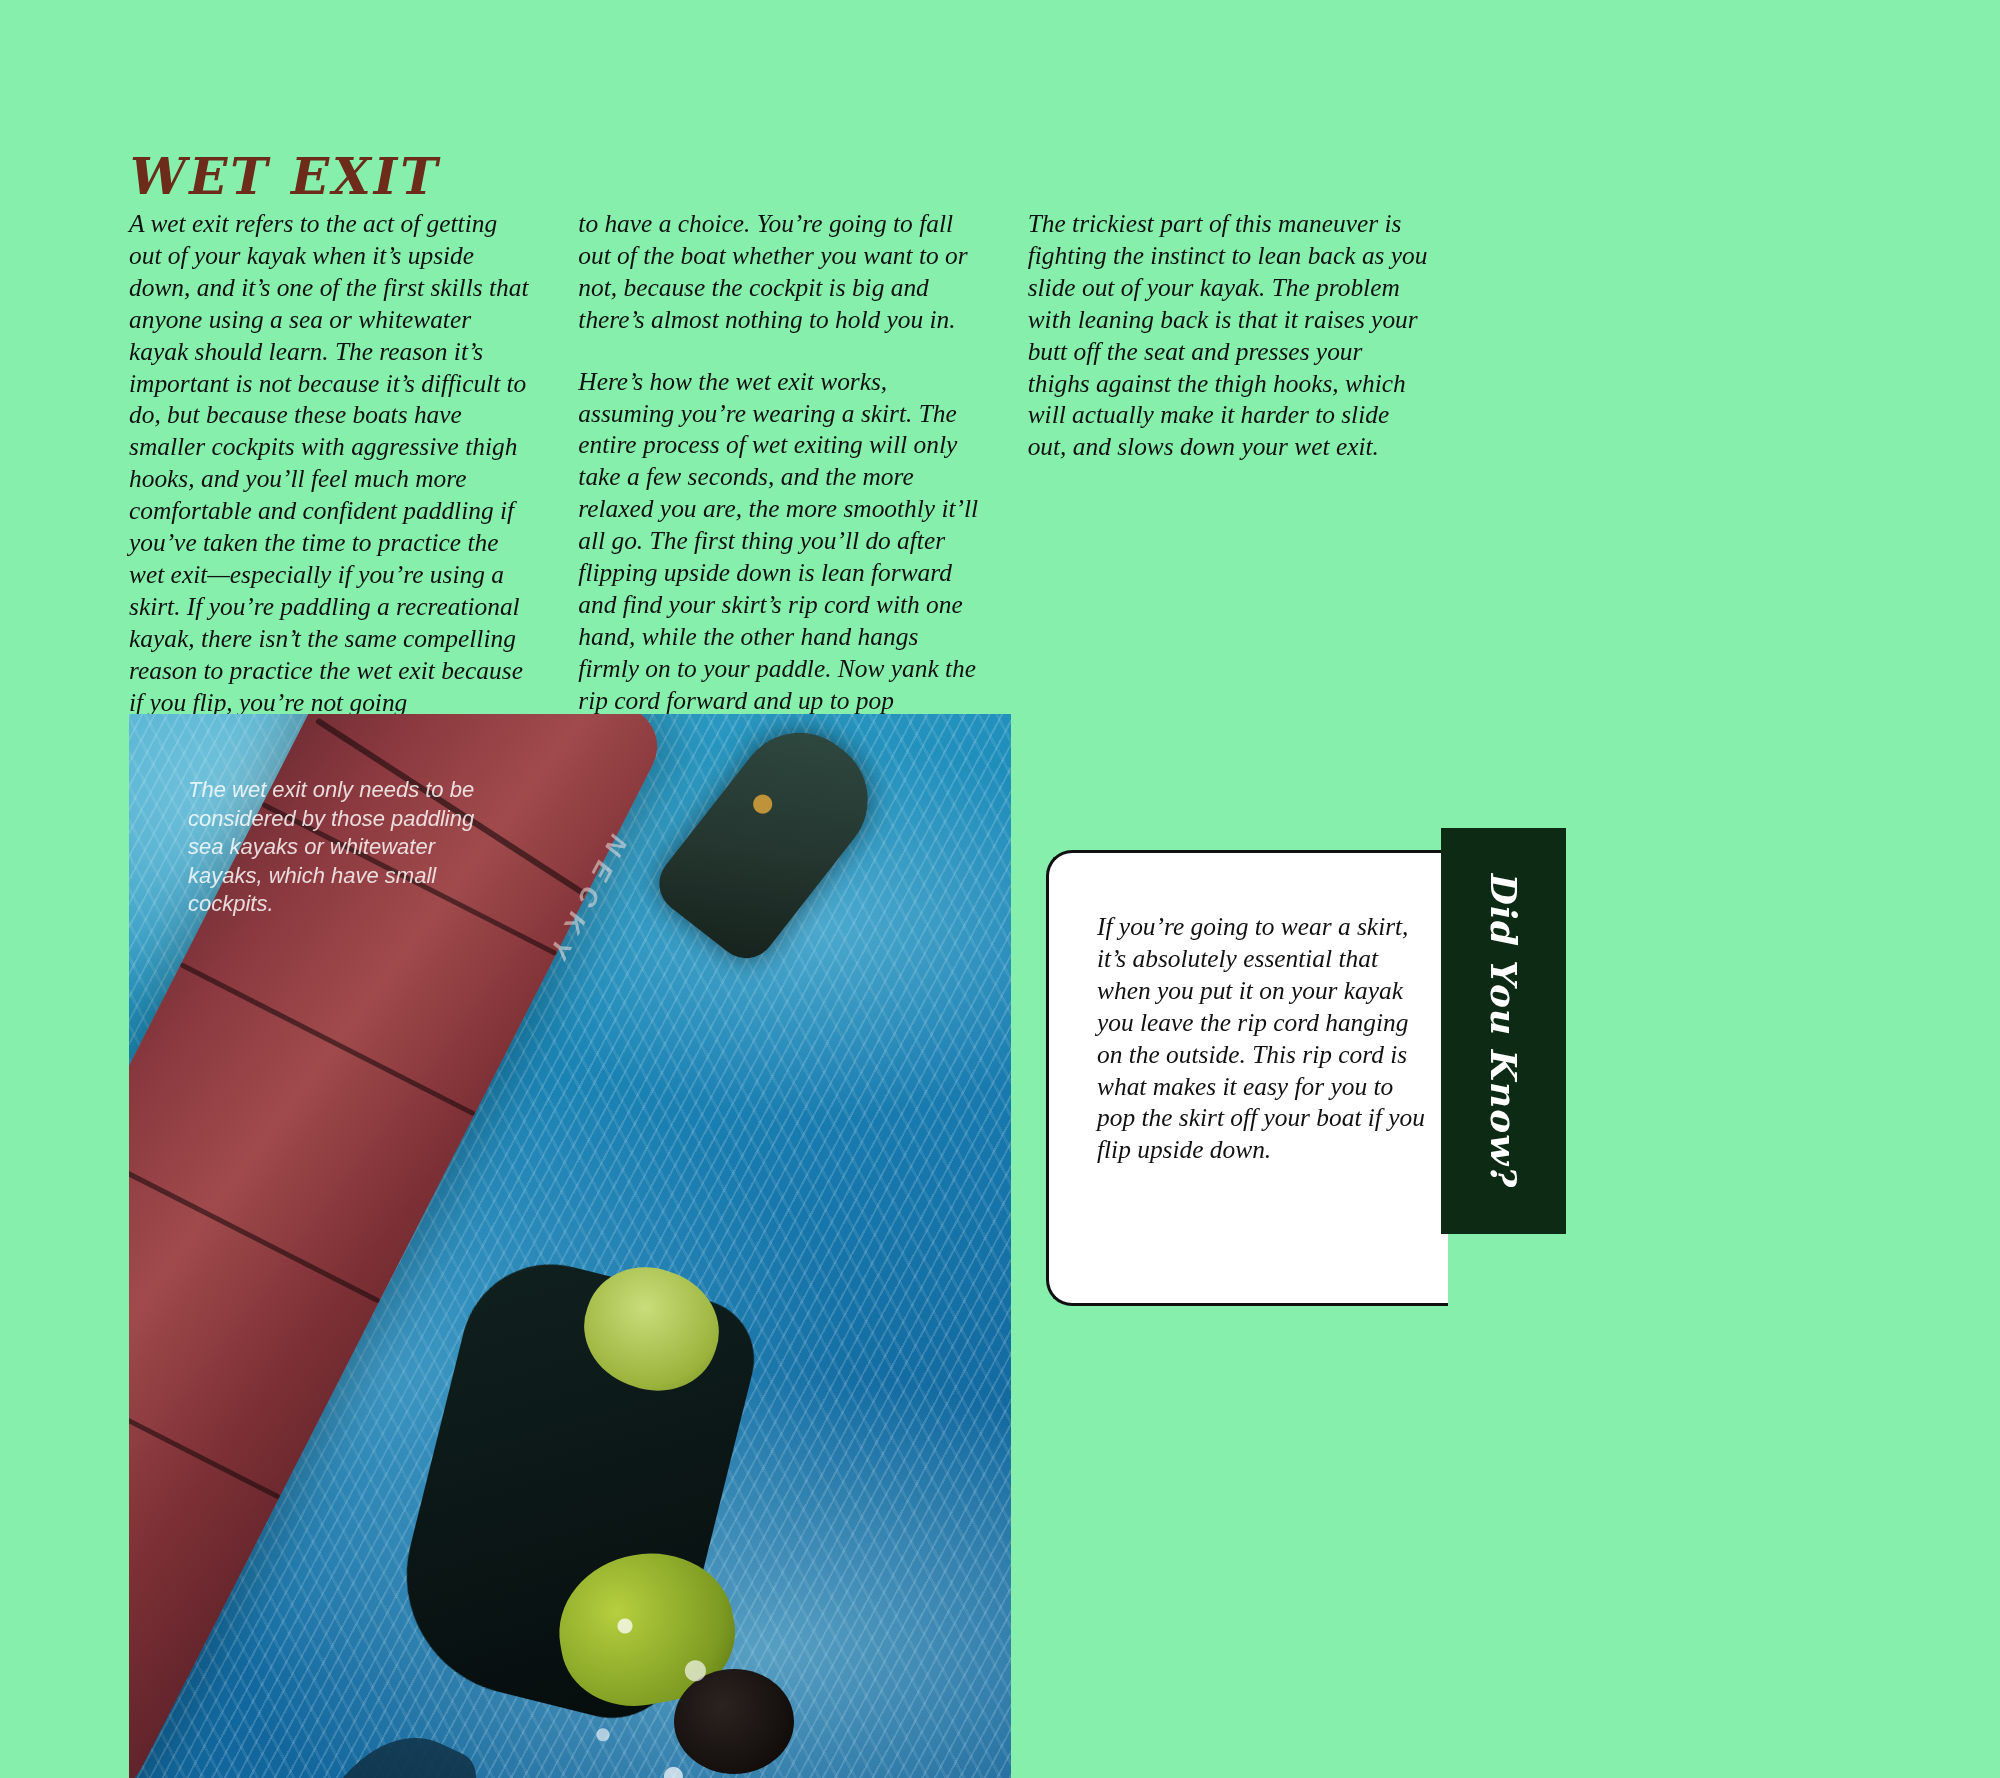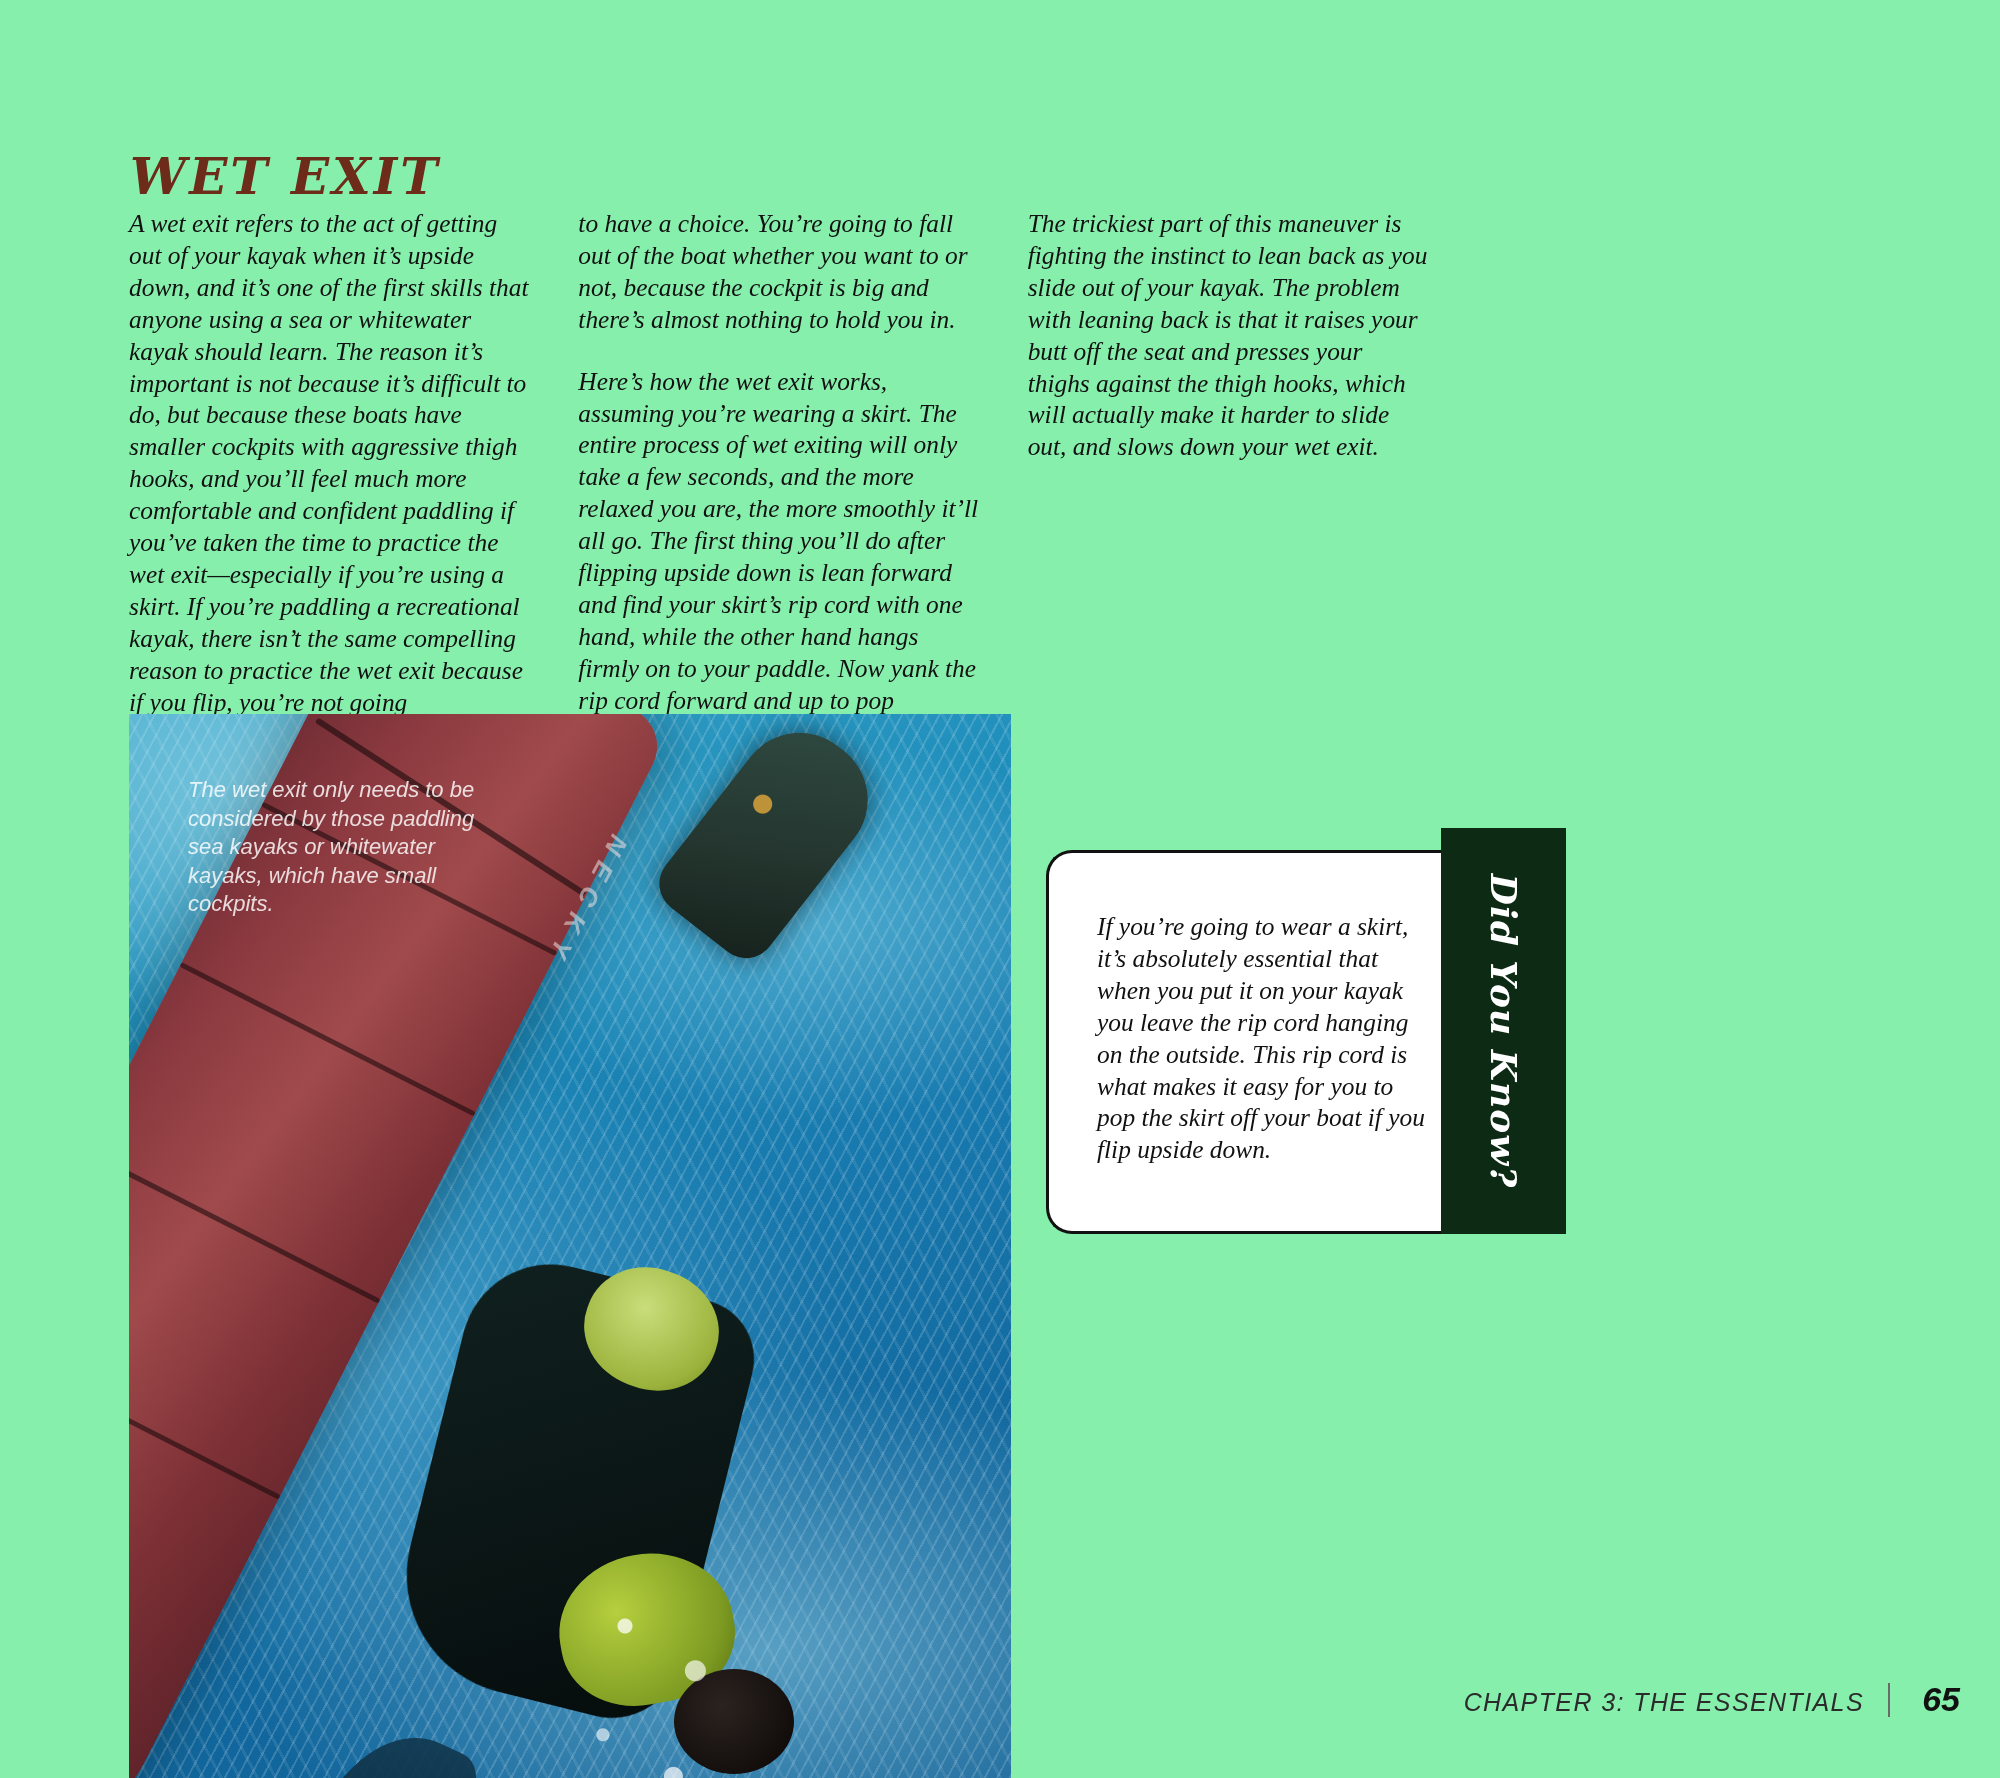--- a/index.html
+++ b/index.html
@@ -224,21 +224,21 @@
     left: 1046px;
     top: 850px;
     width: 520px;
     height: 384px;
   }
   .dyk-box {
     position: absolute;
     left: 0;
     top: 0;
     width: 402px;
-    height: 384px;
+    height: 456px;
     box-sizing: border-box;
     border: 3px solid #111111;
     border-right: none;
     border-radius: 26px 0 0 26px;
     background: #ffffff;
   }
   .dyk-body {
     position: absolute;
     left: 48px;
     top: 58px;
@@ -352,19 +352,14 @@
 
   <div class="dyk">
     <div class="dyk-box">
       <div class="dyk-body">If you’re going to wear a skirt, it’s absolutely essential that when you put it on your kayak you leave the rip cord hanging on the outside. This rip cord is what makes it easy for you to pop the skirt off your boat if you flip upside down.</div>
     </div>
     <div class="dyk-tab">
       <div class="dyk-tab-label">Did You Know?</div>
     </div>
   </div>
 
-  <div class="footer">
-    <div class="footer-chapter">CHAPTER 3:   THE ESSENTIALS</div>
-    <div class="footer-sep"></div>
-    <div class="footer-page">65</div>
-  </div>
 
 </div>
 
 </body></html>

